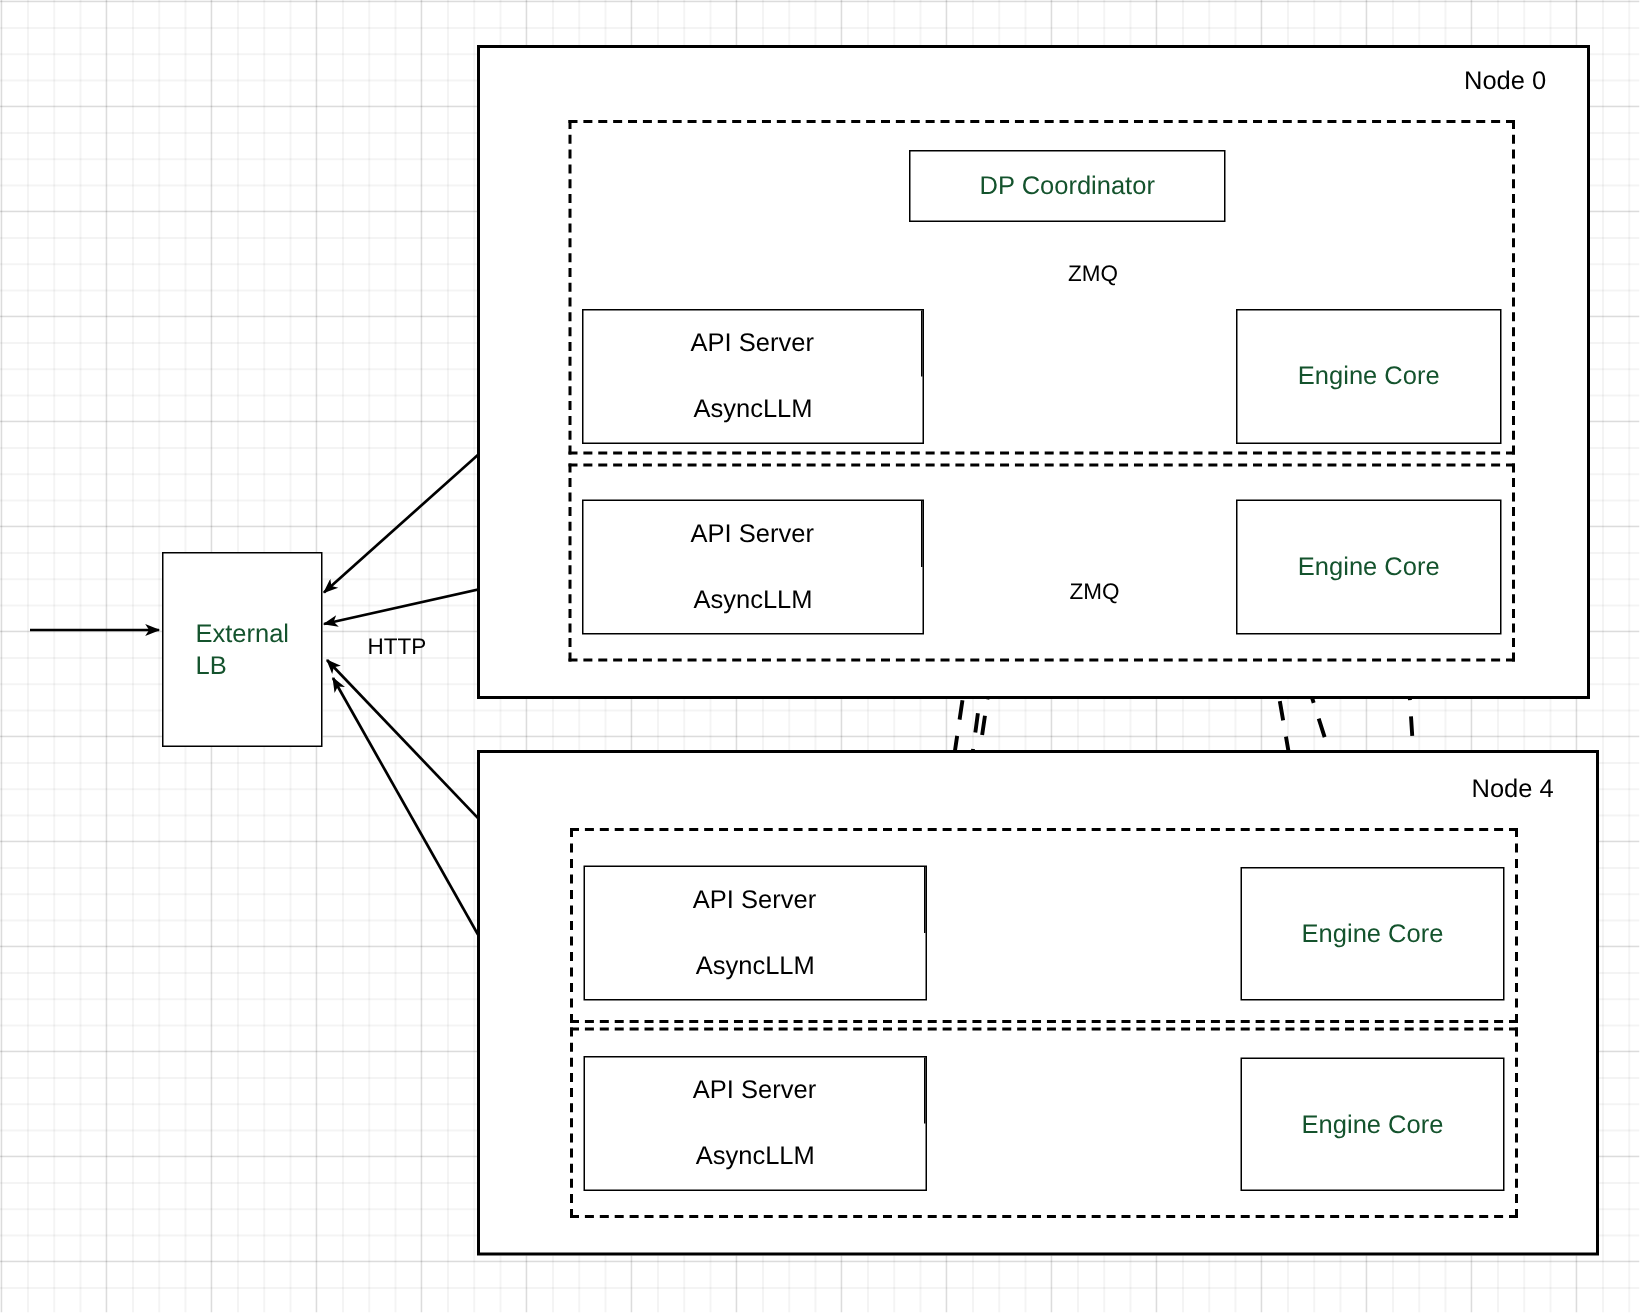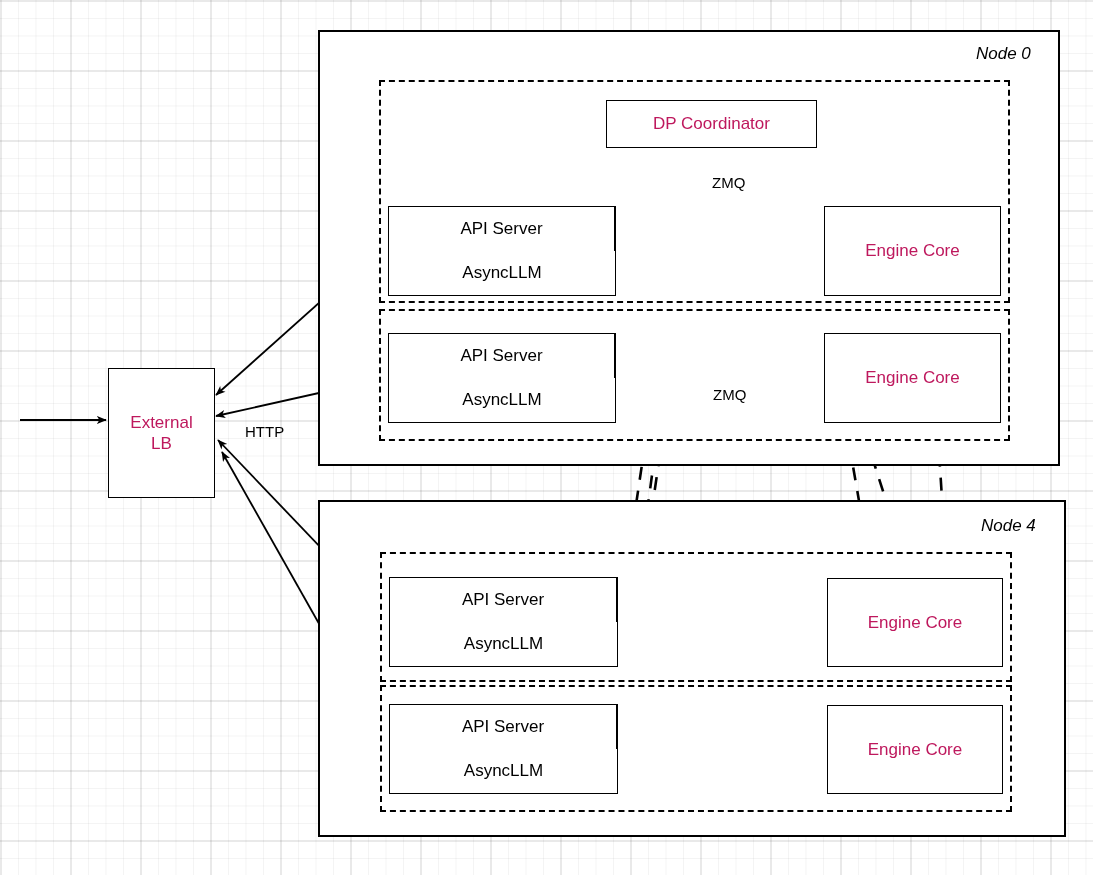--- a/index.html
+++ b/index.html
@@ -70,31 +70,29 @@
   }
   .plain-box {
     position: absolute;
     border: 1.6px solid #000000;
     background: #ffffff;
     box-sizing: border-box;
     display: flex;
     align-items: center;
     justify-content: center;
     font-size: 17px;
-    color: #be185d;
-    text-align: center;
+    color: #14532d;
     line-height: 1.25;
     white-space: pre-line;
   }
   .node-label {
     position: absolute;
     font-size: 17px;
     color: #000000;
     white-space: nowrap;
-    font-style: italic;
   }
   .edge-label {
     position: absolute;
     font-size: 15px;
     color: #000000;
     background: transparent;
     white-space: nowrap;
   }
 </style>
 </head>

